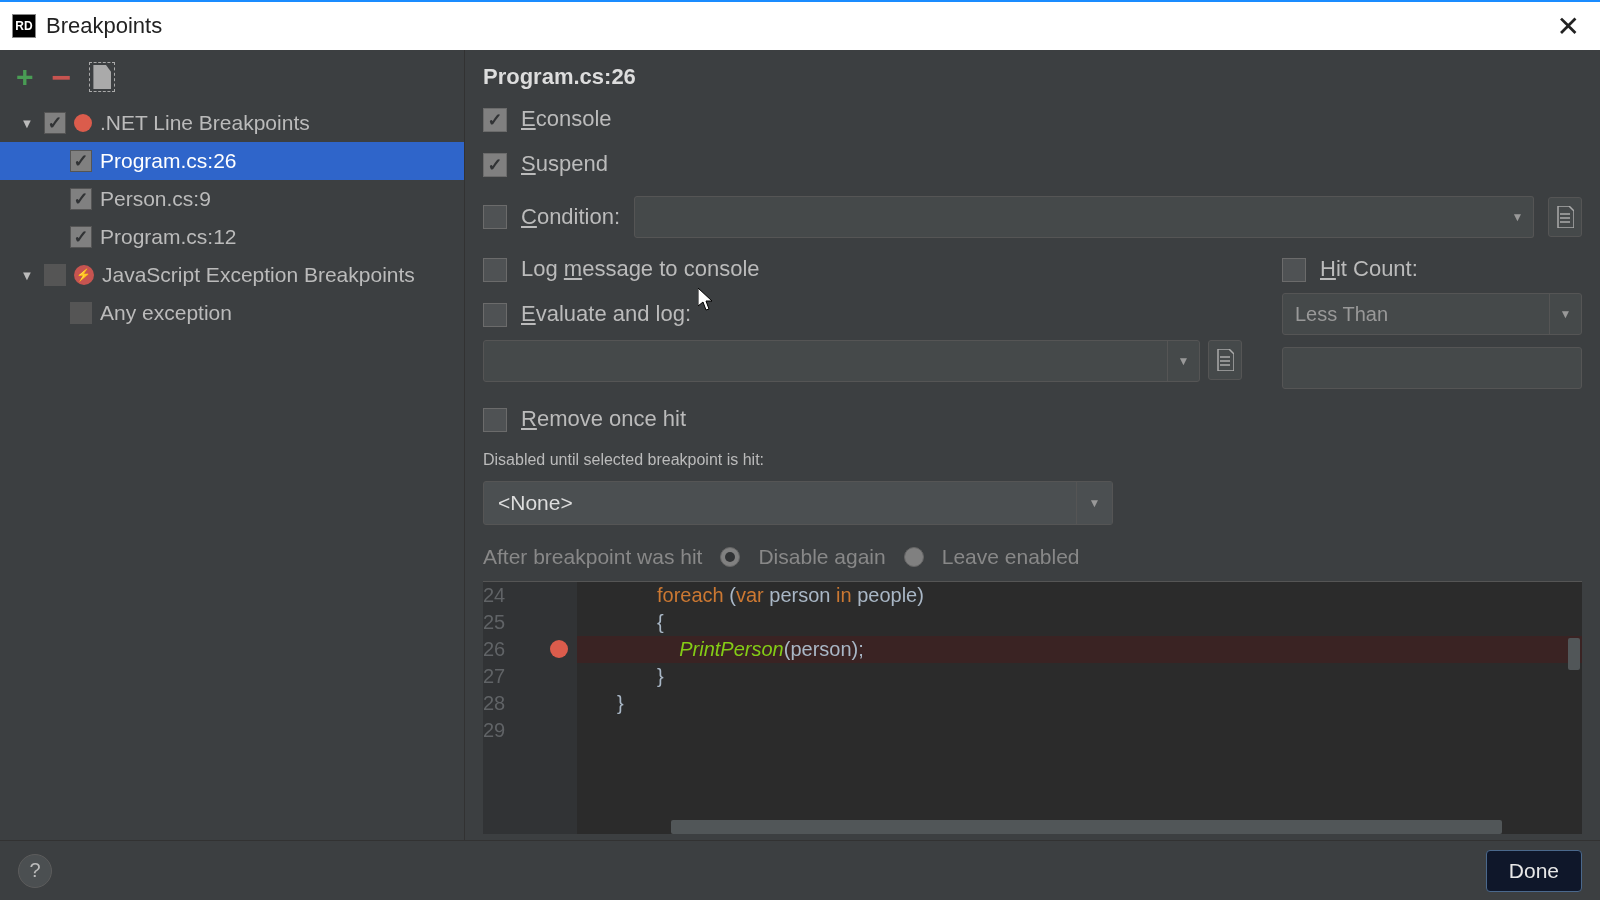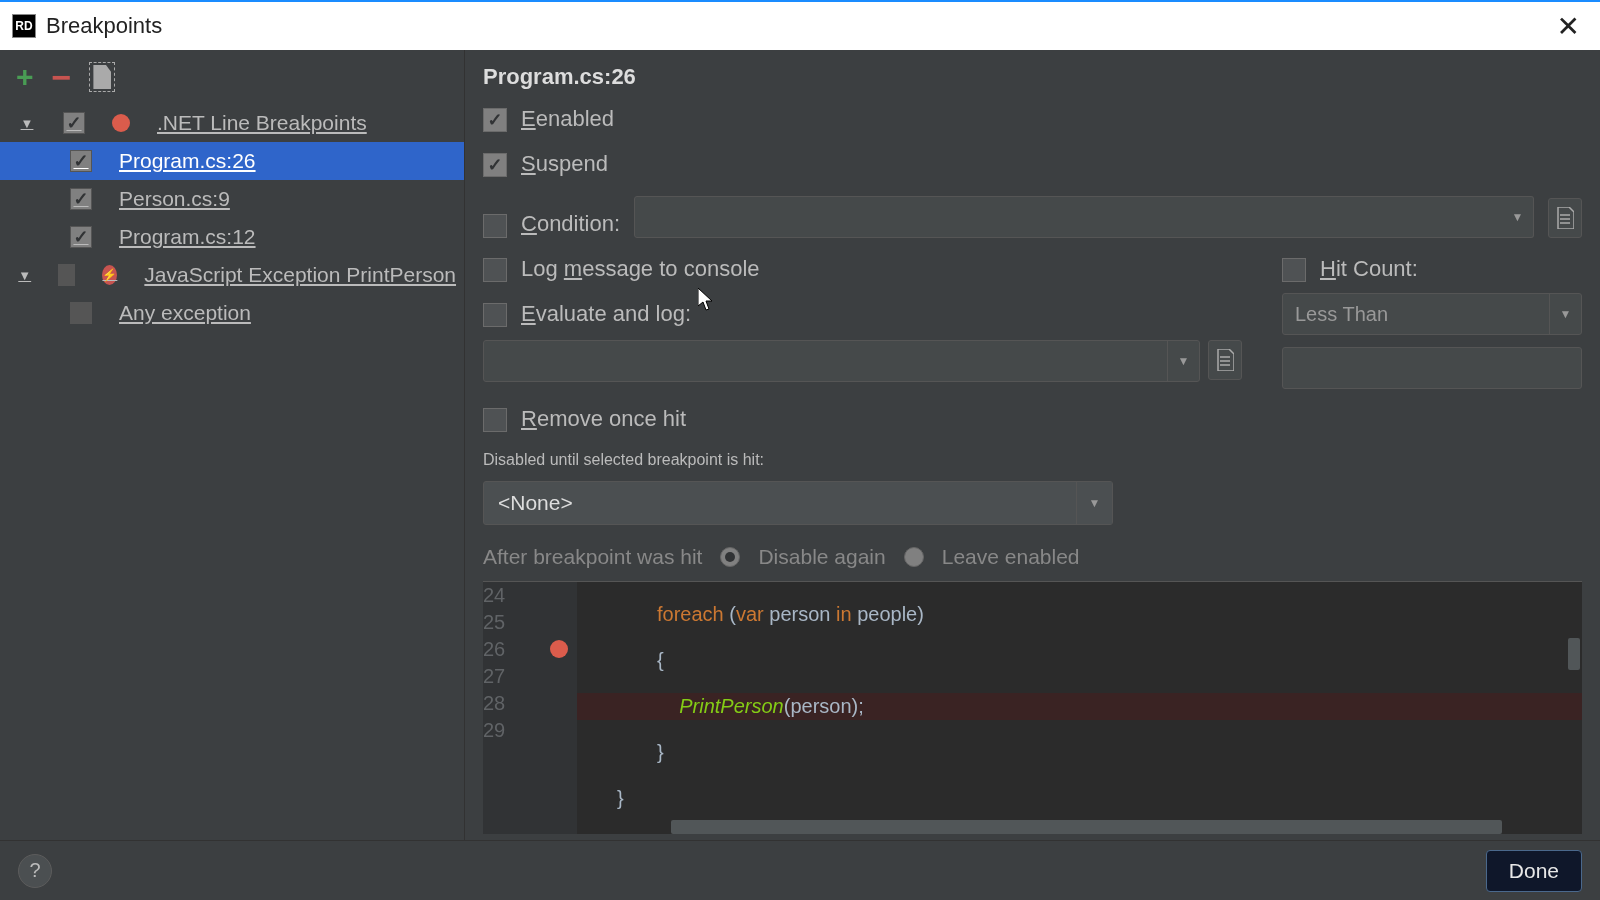--- a/index.html
+++ b/index.html
@@ -13,21 +13,21 @@
 .main { display: flex; height: calc(100% - 50px - 60px); background: #3c3f41; }
 
 .left-panel { width: 465px; border-right: 1px solid #323232; display: flex; flex-direction: column; }
 .toolbar { display: flex; align-items: center; padding: 10px 16px; gap: 18px; }
 .tb-plus { color: #499c54; font-size: 30px; cursor: pointer; font-weight: bold; }
 .tb-minus { color: #c75450; font-size: 34px; cursor: pointer; font-weight: bold; line-height: 0.6; }
 .tb-doc { width: 26px; height: 30px; border: 1px dashed #aaa; position: relative; cursor: pointer; }
 .tb-doc::before { content: ""; position: absolute; top: 2px; left: 3px; right: 3px; bottom: 2px; background: #aaa; clip-path: polygon(0 0, 70% 0, 100% 30%, 100% 100%, 0 100%); }
 
 .tree { flex: 1; overflow: auto; font-size: 21px; color: #bbb; }
-.tree-row { display: flex; align-items: center; padding: 4px 8px; gap: 27px; cursor: pointer; height: 38px; text-decoration: underline; }
+.tree-row { display: flex; align-items: center; padding: 4px 8px; gap: 8px; cursor: pointer; height: 38px; }
 .tree-row.selected { background: #2f65ca; color: #fff; }
 .tree-arrow { width: 18px; height: 18px; display: flex; align-items: center; justify-content: center; color: #bbb; font-size: 13px; }
 .tree-arrow.filled::before { content: "▼"; }
 .check { width: 22px; height: 22px; background: #808080; border: 1px solid #555; display: flex; align-items: center; justify-content: center; }
 .check.on::after { content: "✓"; color: #313335; font-weight: bold; font-size: 18px; }
 .check.off { background: #555; }
 .bp-dot { width: 18px; height: 18px; border-radius: 50%; background: #db5c4c; }
 .js-ex-icon { width: 20px; height: 20px; border-radius: 50%; background: #c75450; display: flex; align-items: center; justify-content: center; color: #fff; font-size: 12px; }
 .tree-label { white-space: nowrap; }
 .indent1 { padding-left: 70px; }
@@ -35,21 +35,21 @@
 
 .right-panel { flex: 1; padding: 14px 18px 6px 18px; display: flex; flex-direction: column; position: relative; overflow: hidden; }
 .bp-title { font-size: 22px; font-weight: bold; color: #ddd; margin-bottom: 16px; }
 .chk-row { display: flex; align-items: center; gap: 14px; margin-bottom: 18px; font-size: 22px; color: #bbb; }
 .chk { width: 24px; height: 24px; background: #4f5254; border: 1px solid #6b6b6b; display: flex; align-items: center; justify-content: center; cursor: pointer; }
 .chk.on { background: #808080; }
 .chk.on::after { content: "✓"; font-weight: bold; color: #313335; font-size: 18px; }
 .ulabel { border-bottom: 1px solid transparent; }
 .ulabel .u { text-decoration: underline; }
 
-.cond-row { display: flex; align-items: flex-end; gap: 14px; margin-bottom: 18px; }
+.cond-row { display: flex; align-items: center; gap: 14px; margin-bottom: 18px; }
 .cond-input { flex: 1; height: 42px; background: #45494a; border: 1px solid #555; border-radius: 3px; }
 .dd-arrow { width: 32px; height: 42px; background: #45494a; border: 1px solid #555; border-left: none; display: flex; align-items: center; justify-content: center; color: #999; font-size: 12px; margin-left: -4px; border-radius: 0 3px 3px 0; }
 .file-icon { width: 34px; height: 40px; background: #45494a; border: 1px solid #555; border-radius: 3px; display: flex; align-items: center; justify-content: center; color: #999; cursor: pointer; }
 .file-icon svg { width: 18px; height: 22px; }
 
 .two-col { display: flex; gap: 40px; align-items: flex-start; }
 .left-col { flex: 1; text-align: center; }
 .right-col { width: 300px; }
 
 .eval-row { display: flex; gap: 8px; margin-top: 12px; margin-bottom: 18px; }
@@ -67,21 +67,21 @@
 .radio-row { display: flex; align-items: center; gap: 18px; font-size: 21px; color: #888; margin-top: 20px; margin-bottom: 12px; }
 .radio { width: 20px; height: 20px; border-radius: 50%; background: #808080; border: 1px solid #666; display: flex; align-items: center; justify-content: center; }
 .radio.on::after { content: ""; width: 10px; height: 10px; border-radius: 50%; background: #313335; }
 
 .code-area { flex: 1; background: #2b2b2b; display: flex; font-family: "Consolas", monospace; font-size: 20px; overflow: hidden; position: relative; border-top: 1px solid #555; }
 .gutter { width: 58px; background: #313335; text-align: left; padding-right: 8px; color: #606366; }
 .gutter-line { height: 27px; line-height: 27px; }
 .bp-col { width: 36px; background: #313335; position: relative; }
 .bp-marker { width: 18px; height: 18px; border-radius: 50%; background: #db5c4c; position: absolute; left: 9px; }
 .code-body { flex: 1; position: relative; }
-.code-line { height: 27px; line-height: 27px; white-space: pre; color: #a9b7c6; padding-left: 80px; margin-top: 19px; }
+.code-line { height: 27px; line-height: 27px; white-space: pre; color: #a9b7c6; padding-left: 80px; }
 .code-line.bp-line { background: #3a2323; }
 .kw-orange { color: #cc7832; }
 .fn { color: #84cc16; font-style: italic; }
 .hscroll { position: absolute; bottom: 0; left: 94px; right: 80px; height: 14px; background: #515658; border-radius: 2px; }
 .vscroll { position: absolute; right: 2px; top: 56px; width: 12px; height: 32px; background: #515658; border-radius: 2px; }
 
 .bottom-bar { height: 60px; background: #3c3f41; display: flex; align-items: center; padding: 0 18px; justify-content: space-between; border-top: 1px solid #323232; }
 .help-btn { width: 34px; height: 34px; border-radius: 50%; background: #4b4f51; color: #bbb; display: flex; align-items: center; justify-content: center; font-size: 20px; cursor: pointer; border: 1px solid #5c5c5c; }
 .done-btn { background: #0f172a; border: 1px solid #4a688c; color: #e8e8e8; font-size: 21px; padding: 8px 22px; border-radius: 4px; cursor: pointer; }
 
@@ -119,36 +119,36 @@
         <span class="tree-label">Person.cs:9</span>
       </div>
       <div class="tree-row indent1">
         <span class="check on"></span>
         <span class="tree-label">Program.cs:12</span>
       </div>
       <div class="tree-row indent-group">
         <span class="tree-arrow filled"></span>
         <span class="check off"></span>
         <span class="js-ex-icon">⚡</span>
-        <span class="tree-label">JavaScript Exception PrintPerson</span>
+        <span class="tree-label">JavaScript Exception Breakpoints</span>
       </div>
       <div class="tree-row indent1">
         <span class="check off"></span>
         <span class="tree-label">Any exception</span>
       </div>
     </div>
   </div>
 
   <div class="right-panel">
 
     <div class="bp-title">Program.cs:26</div>
 
     <div class="chk-row">
       <span class="chk on"></span>
-      <span class="ulabel"><span class="u">E</span><span>enabled</span></span>
+      <span class="ulabel"><span class="u">E</span><span>console</span></span>
     </div>
 
     <div class="chk-row">
       <span class="chk on"></span>
       <span class="ulabel"><span class="u">S</span>uspend</span>
     </div>
 
     <div class="cond-row">
       <span class="chk"></span>
       <span class="ulabel" style="font-size:22px;color:#bbb;min-width:96px;"><span class="u">C</span>ondition:</span>

